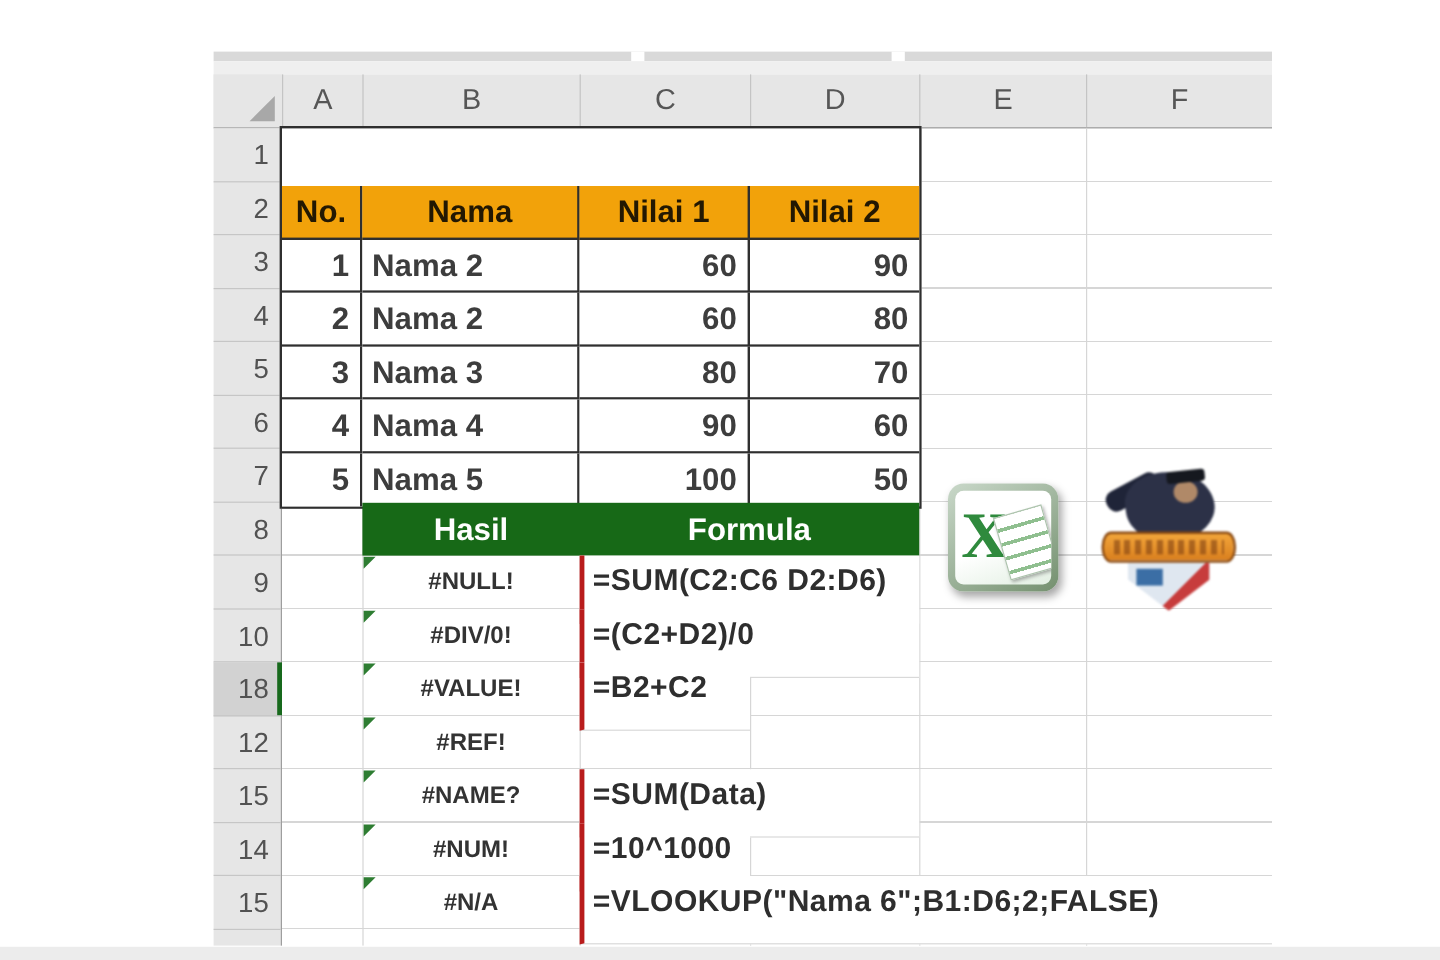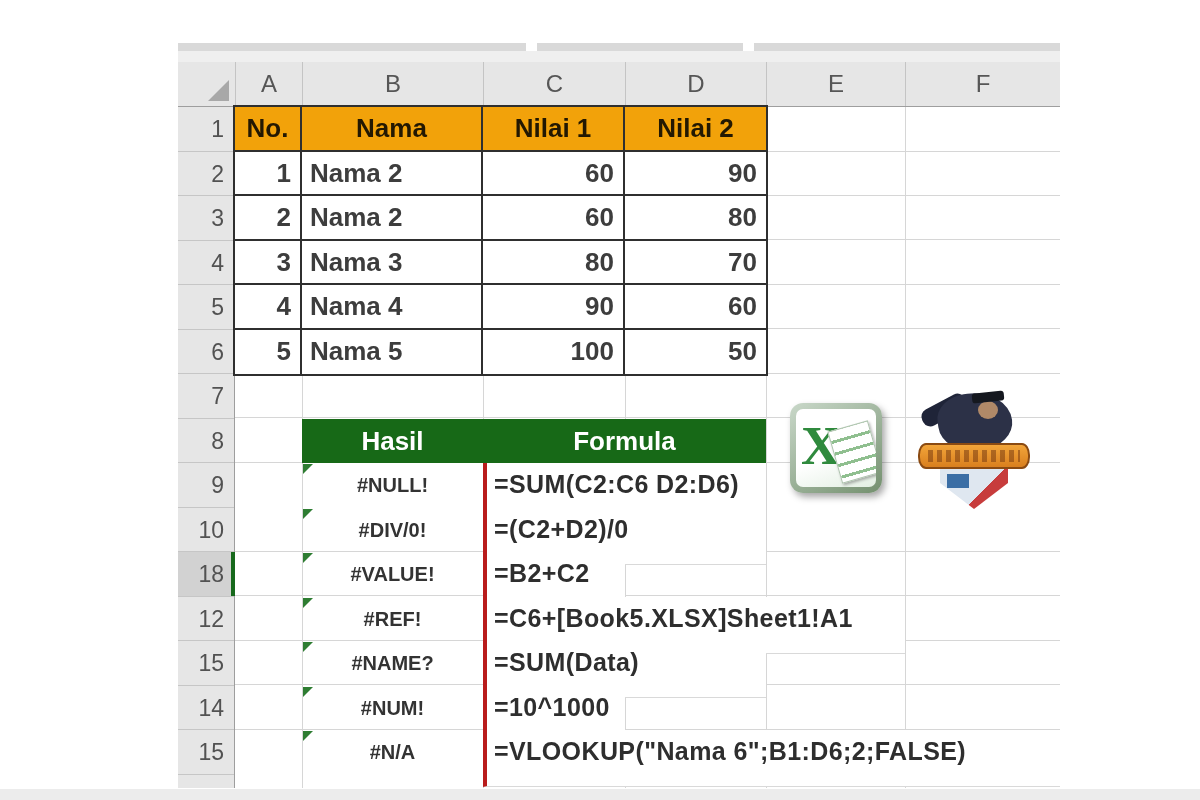--- a/index.html
+++ b/index.html
@@ -40,21 +40,21 @@
   .sel-bar{position:absolute;right:-1px;top:0;width:4px;height:100%;background:#17691c;}
 
   
   .data-table{position:absolute;left:55px;top:62px;border:2px solid #2f2f2f;background:#fff;
               display:grid;grid-template-columns:67px 181px 142px 141px;}
   .dtc{height:44.5px;line-height:42px;box-sizing:border-box;border-right:2px solid #2f2f2f;
        border-bottom:2px solid #2f2f2f;font-size:26px;font-weight:700;color:#3d3d3d;
        background:#fff;white-space:nowrap;overflow:hidden;}
   .data-table > div:nth-child(4n){border-right:none;}
   .data-table > div:nth-child(n+21){border-bottom:none;}
-  .dth{background:#F2A20A;color:#231802;text-align:center;}
+  .dth{background:#F2A20A;color:#231802;text-align:center;margin-top:48px;}
   .dt-num{text-align:right;padding-right:9px;}
   .dt-name{text-align:left;padding-left:8px;}
 
   
   .result-header{position:absolute;left:124px;top:375.5px;width:464px;height:44.5px;
                  background:#176917;display:flex;}
   .rh-cell{height:100%;line-height:44.5px;text-align:center;color:#ffffff;
            font-weight:700;font-size:26px;}
   .rh-hasil{width:181px;} .rh-formula{width:283px;}
 
@@ -209,21 +209,20 @@
     <div class="hasil rt2">
       <span class="err-tri"></span>
       <span>#VALUE!</span>
     </div>
     <div class="formula rt2 sp-c">=B2+C2</div>
 
     <div class="hasil rt3">
       <span class="err-tri"></span>
       <span>#REF!</span>
     </div>
-    <div class="formula rt3 sp-ce">=C6+[Book5.XLSX]Sheet1!A1</div>
 
     <div class="hasil rt4">
       <span class="err-tri"></span>
       <span>#NAME?</span>
     </div>
     <div class="formula rt4 sp-cd">=SUM(Data)</div>
 
     <div class="hasil rt5">
       <span class="err-tri"></span>
       <span>#NUM!</span>

